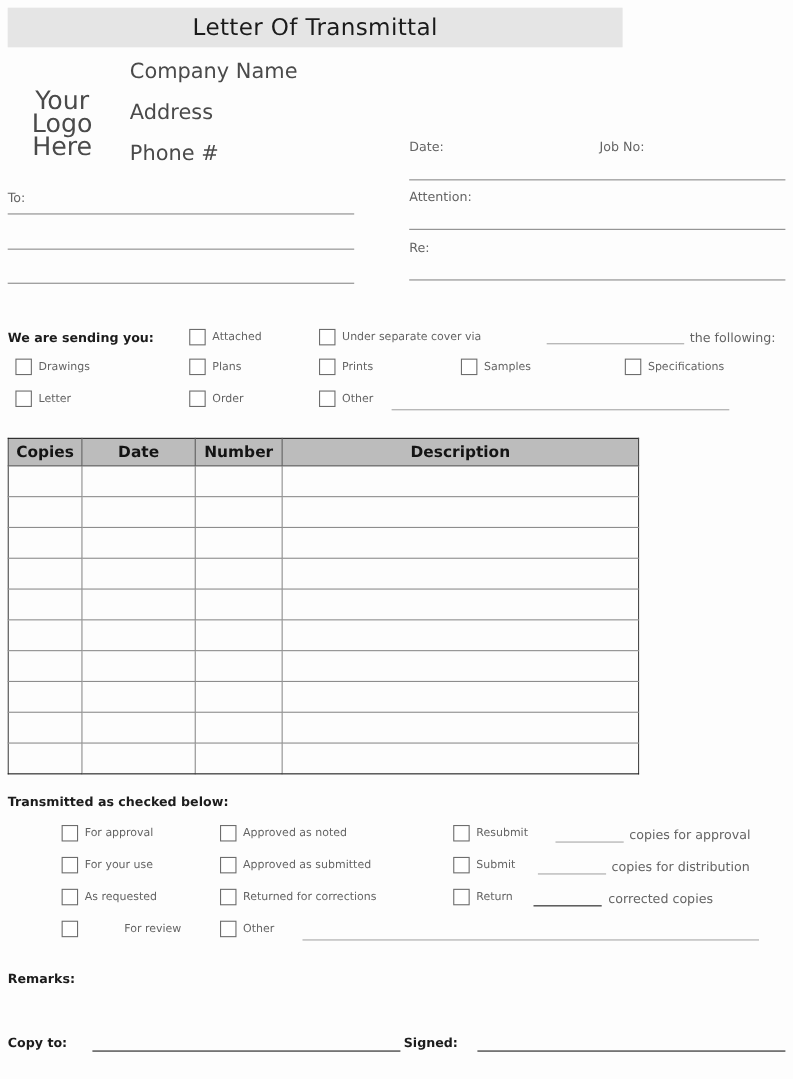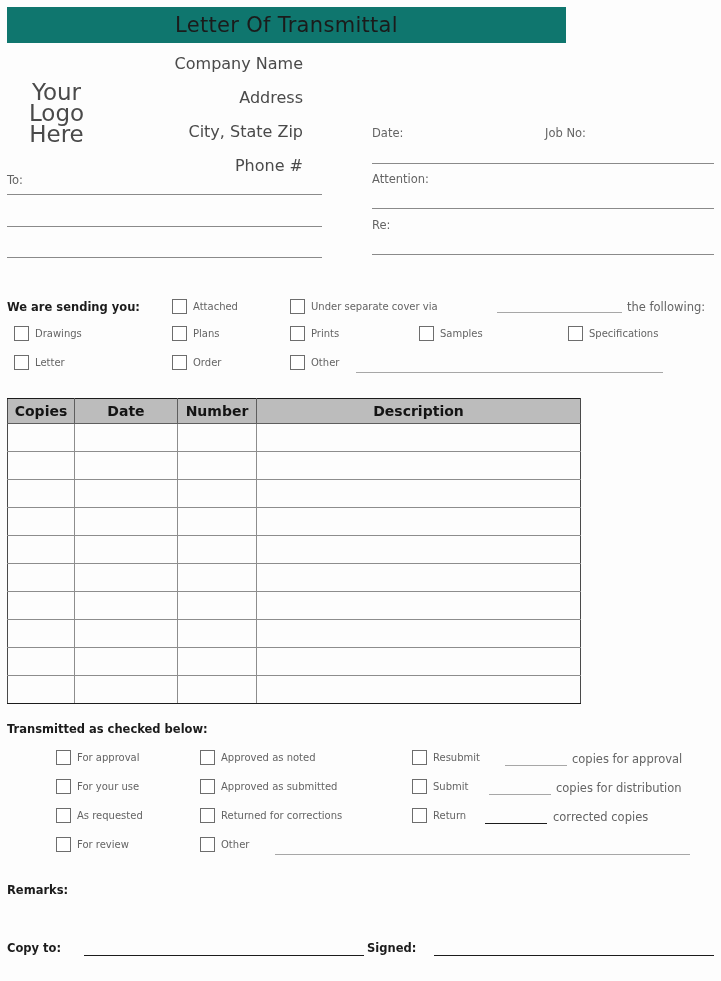--- a/index.html
+++ b/index.html
@@ -20,21 +20,21 @@
     overflow: hidden;
   }
 
   
   .title-bar {
     position: absolute;
     left: 7px;
     top: 7px;
     width: 559px;
     height: 36px;
-    background: #0f766e;
+    background: #e5e5e5;
     display: flex;
     align-items: center;
     justify-content: center;
   }
   .title-bar .title-text {
     font-size: 21px;
     color: #1b1b1b;
     letter-spacing: 0.3px;
     font-family: "DejaVu Sans", sans-serif;
   }
@@ -48,22 +48,22 @@
     text-align: center;
     font-size: 23px;
     line-height: 21px;
     color: #4a4a4a;
   }
   .company-block {
     position: absolute;
     left: 118px;
     top: 54px;
     width: 185px;
-    text-align: right;
-    font-size: 16px;
+    text-align: left;
+    font-size: 19px;
     color: #4a4a4a;
   }
   .company-block div { margin-bottom: 15px; }
 
   
   .flabel {
     position: absolute;
     font-size: 11.5px;
     color: #646464;
   }
@@ -171,21 +171,20 @@
   </div>
 
   <div class="logo-block">
     <div>Your Logo</div>
     <div>Here</div>
   </div>
 
   <div class="company-block">
     <div>Company Name</div>
     <div>Address</div>
-    <div>City, State  Zip</div>
     <div>Phone #</div>
   </div>
 
   <div class="flabel" style="left:7px; top:173px;">To:</div>
   <div class="rule" style="left:7px; top:194px; width:315px;"></div>
   <div class="rule" style="left:7px; top:226px; width:315px;"></div>
   <div class="rule" style="left:7px; top:257px; width:315px;"></div>
 
   <div class="flabel" style="left:372px; top:126px;">Date:</div>
   <div class="flabel" style="left:545px; top:126px;">Job No:</div>
@@ -333,21 +332,21 @@
     <span class="cbx-label">For approval</span>
   </div>
   <div class="cbx-group" style="left:56px; top:779px;">
     <span class="cbx"></span>
     <span class="cbx-label">For your use</span>
   </div>
   <div class="cbx-group" style="left:56px; top:808px;">
     <span class="cbx"></span>
     <span class="cbx-label">As requested</span>
   </div>
-  <div class="cbx-group" style="left:56px; top:837px;">
+  <div class="cbx-group" style="left:56px; top:837px;gap:36px;">
     <span class="cbx"></span>
     <span class="cbx-label">For review</span>
   </div>
 
   <div class="cbx-group" style="left:200px; top:750px;">
     <span class="cbx"></span>
     <span class="cbx-label">Approved as noted</span>
   </div>
   <div class="cbx-group" style="left:200px; top:779px;">
     <span class="cbx"></span>

